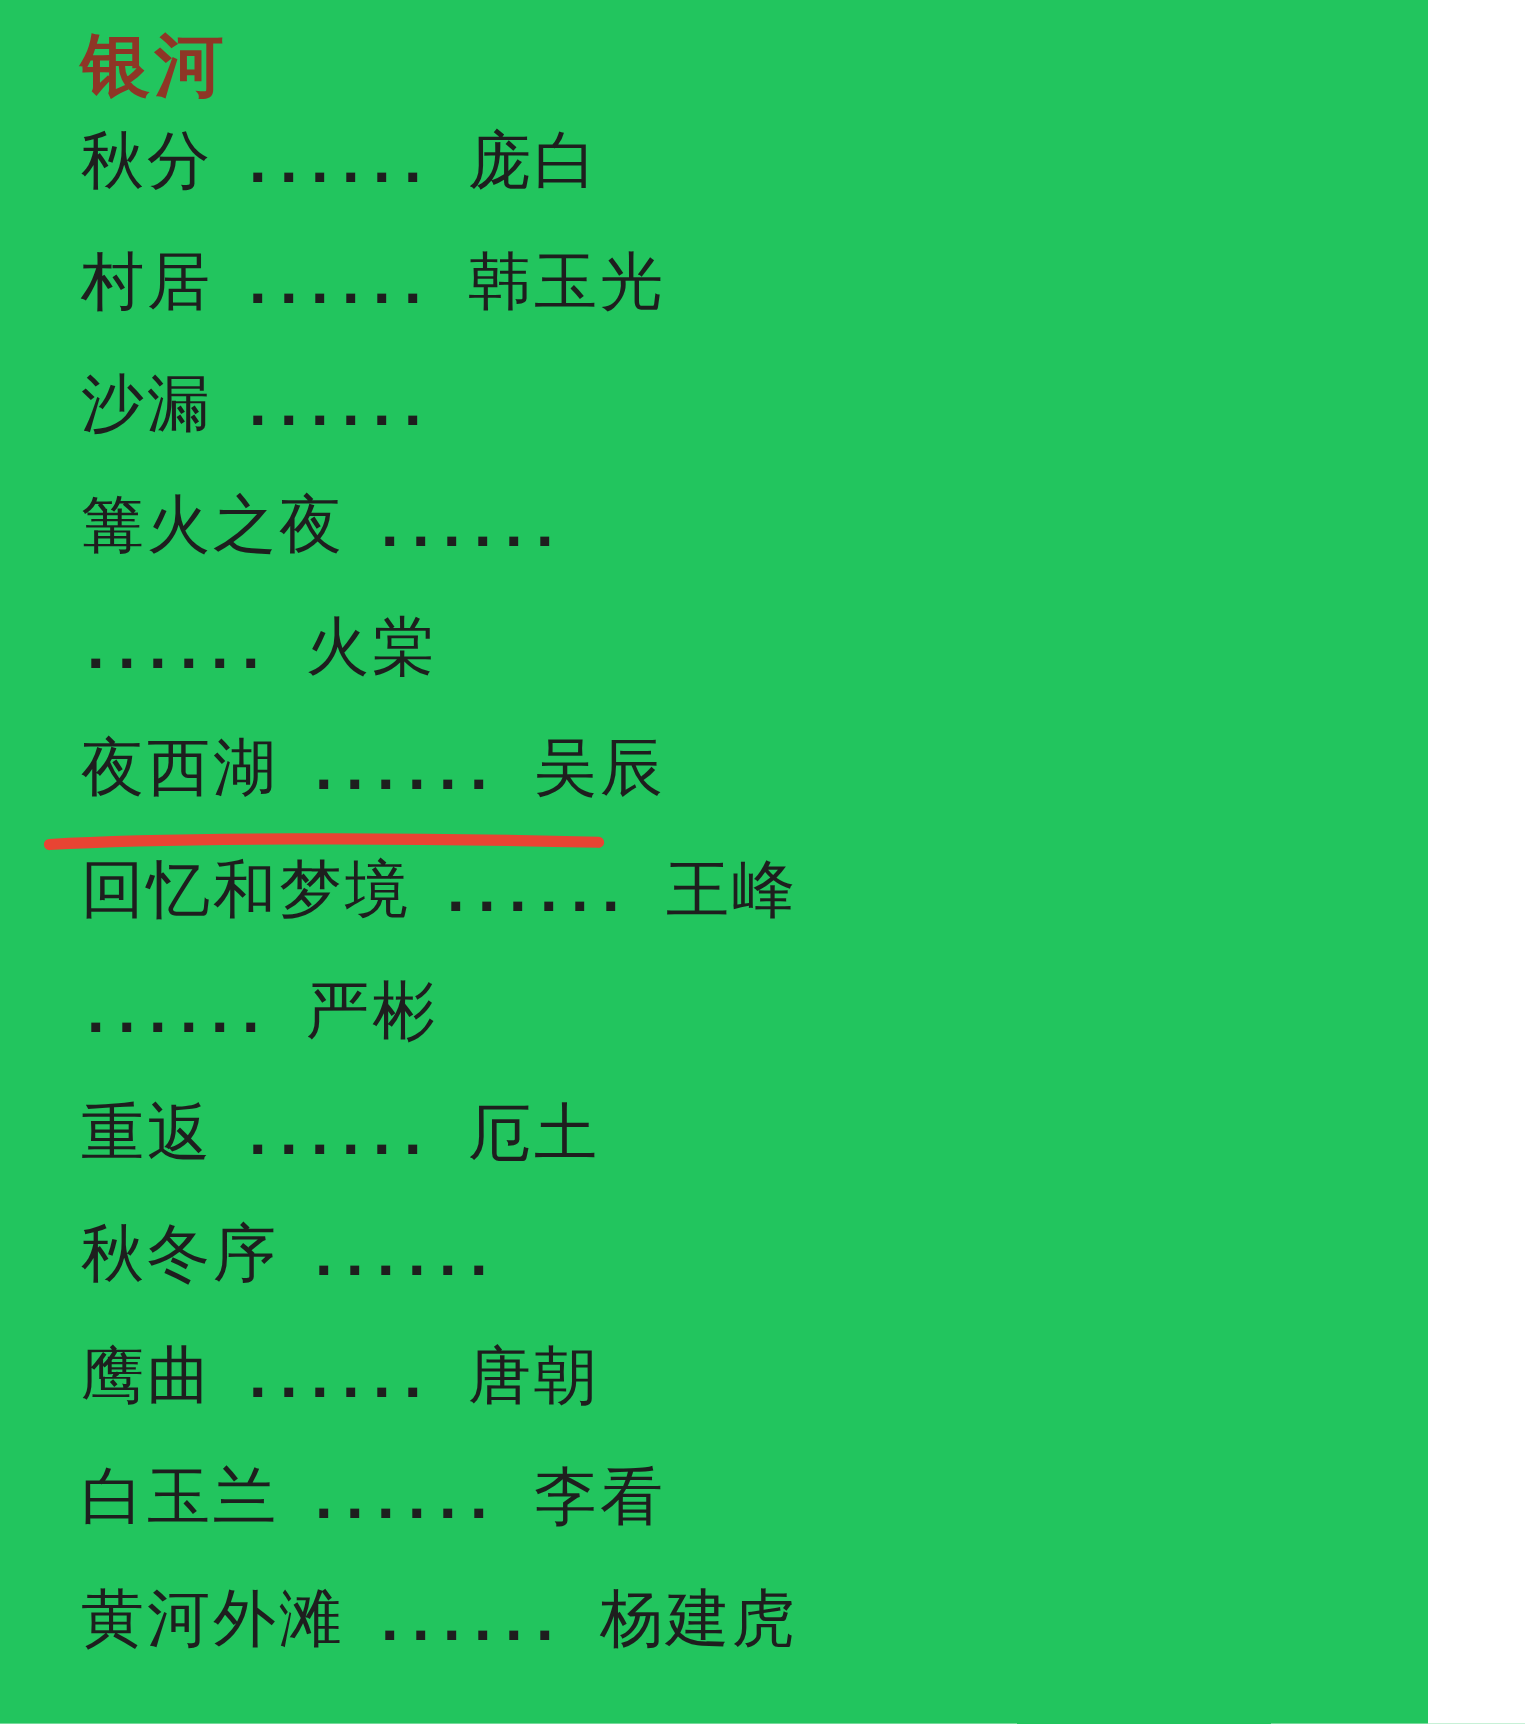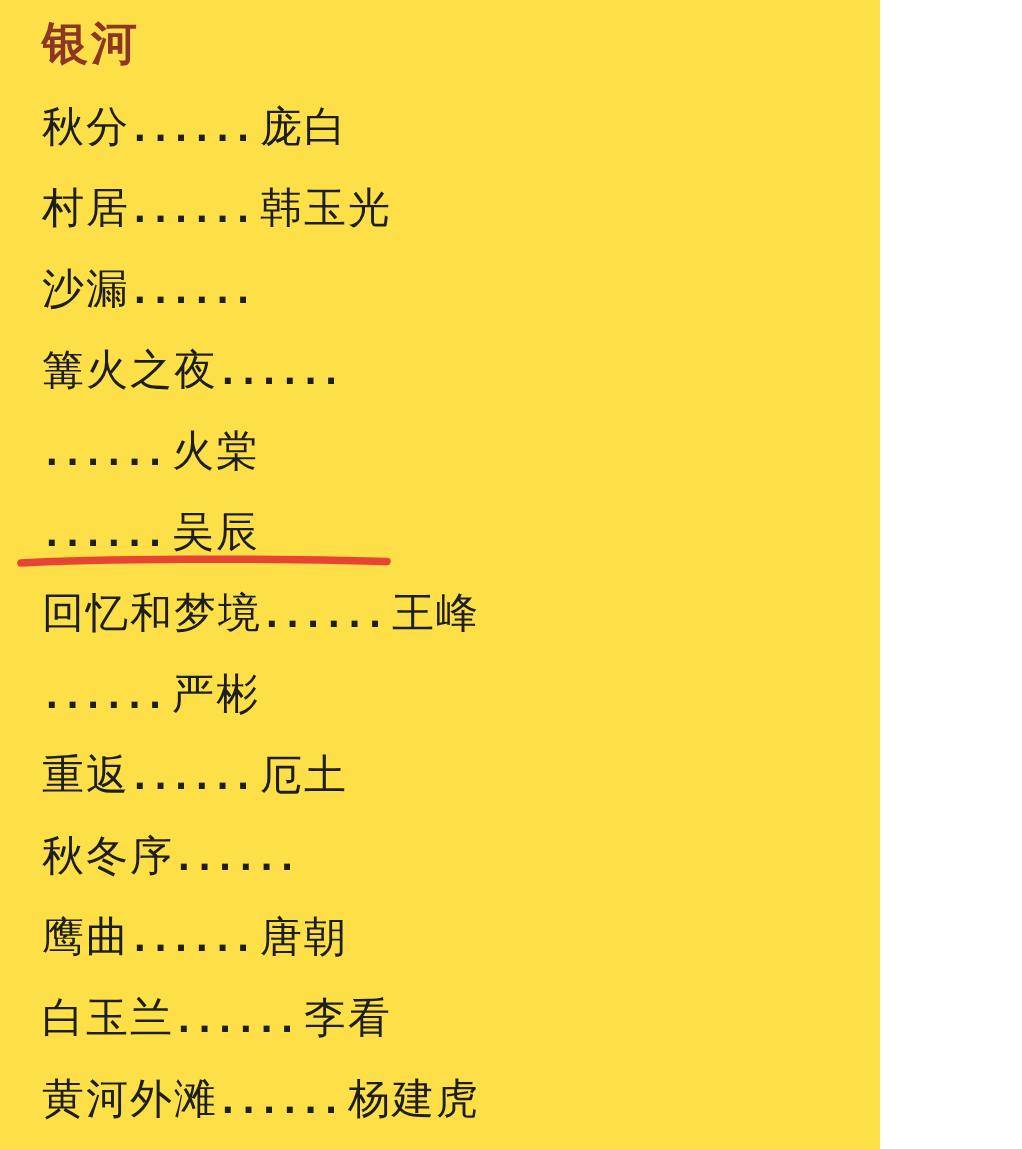--- a/index.html
+++ b/index.html
@@ -8,49 +8,50 @@
     background: #ffffff;
   }
   body {
     width: 1022px;
     height: 1149px;
     overflow: hidden;
     font-family: "Liberation Sans", "DejaVu Sans", sans-serif;
   }
   .page {
     position: relative;
-    width: 880px;
+    width: 952px;
     height: 1149px;
-    padding-left: 42px;
+    padding-left: 54px;
     box-sizing: border-box;
-    background: #fde047;
+    background: #22c55e;
   }
   .title-row {
     height: 86px;
     display: flex;
     align-items: center;
   }
   .section-title {
     font-size: 46px;
     font-weight: 700;
     color: #8e3626;
     letter-spacing: 3px;
     line-height: 1;
   }
   .row {
     position: relative;
     height: 81px;
     display: flex;
-    align-items: center;
+    align-items: flex-start;
     font-size: 42px;
     font-weight: 400;
     color: #1e1e1e;
     letter-spacing: 2px;
     line-height: 1;
     white-space: nowrap;
+    gap: 20px;
   }
   .dots {
     letter-spacing: 9px;
     margin: 0 2px 0 4px;
     font-weight: 700;
   }
   .underline-svg {
     position: absolute;
     left: -26px;
     top: 62px;
@@ -87,20 +88,21 @@
     <span>篝火之夜</span>
       <span class="dots">......</span>
   </div>
 
   <div class="row">
       <span class="dots">......</span>
       <span>火棠</span>
   </div>
 
   <div class="row">
+    <span>夜西湖</span>
       <span class="dots">......</span>
       <span>吴辰</span>
     <svg class="underline-svg" width="378" height="16" viewBox="0 0 378 16">
       <path d="M 5 10 C 80 5.5, 240 5, 371 8.5" fill="none" stroke="#e84433" stroke-width="7.5" stroke-linecap="round"></path>
     </svg>
   </div>
 
   <div class="row">
     <span>回忆和梦境</span>
       <span class="dots">......</span>

